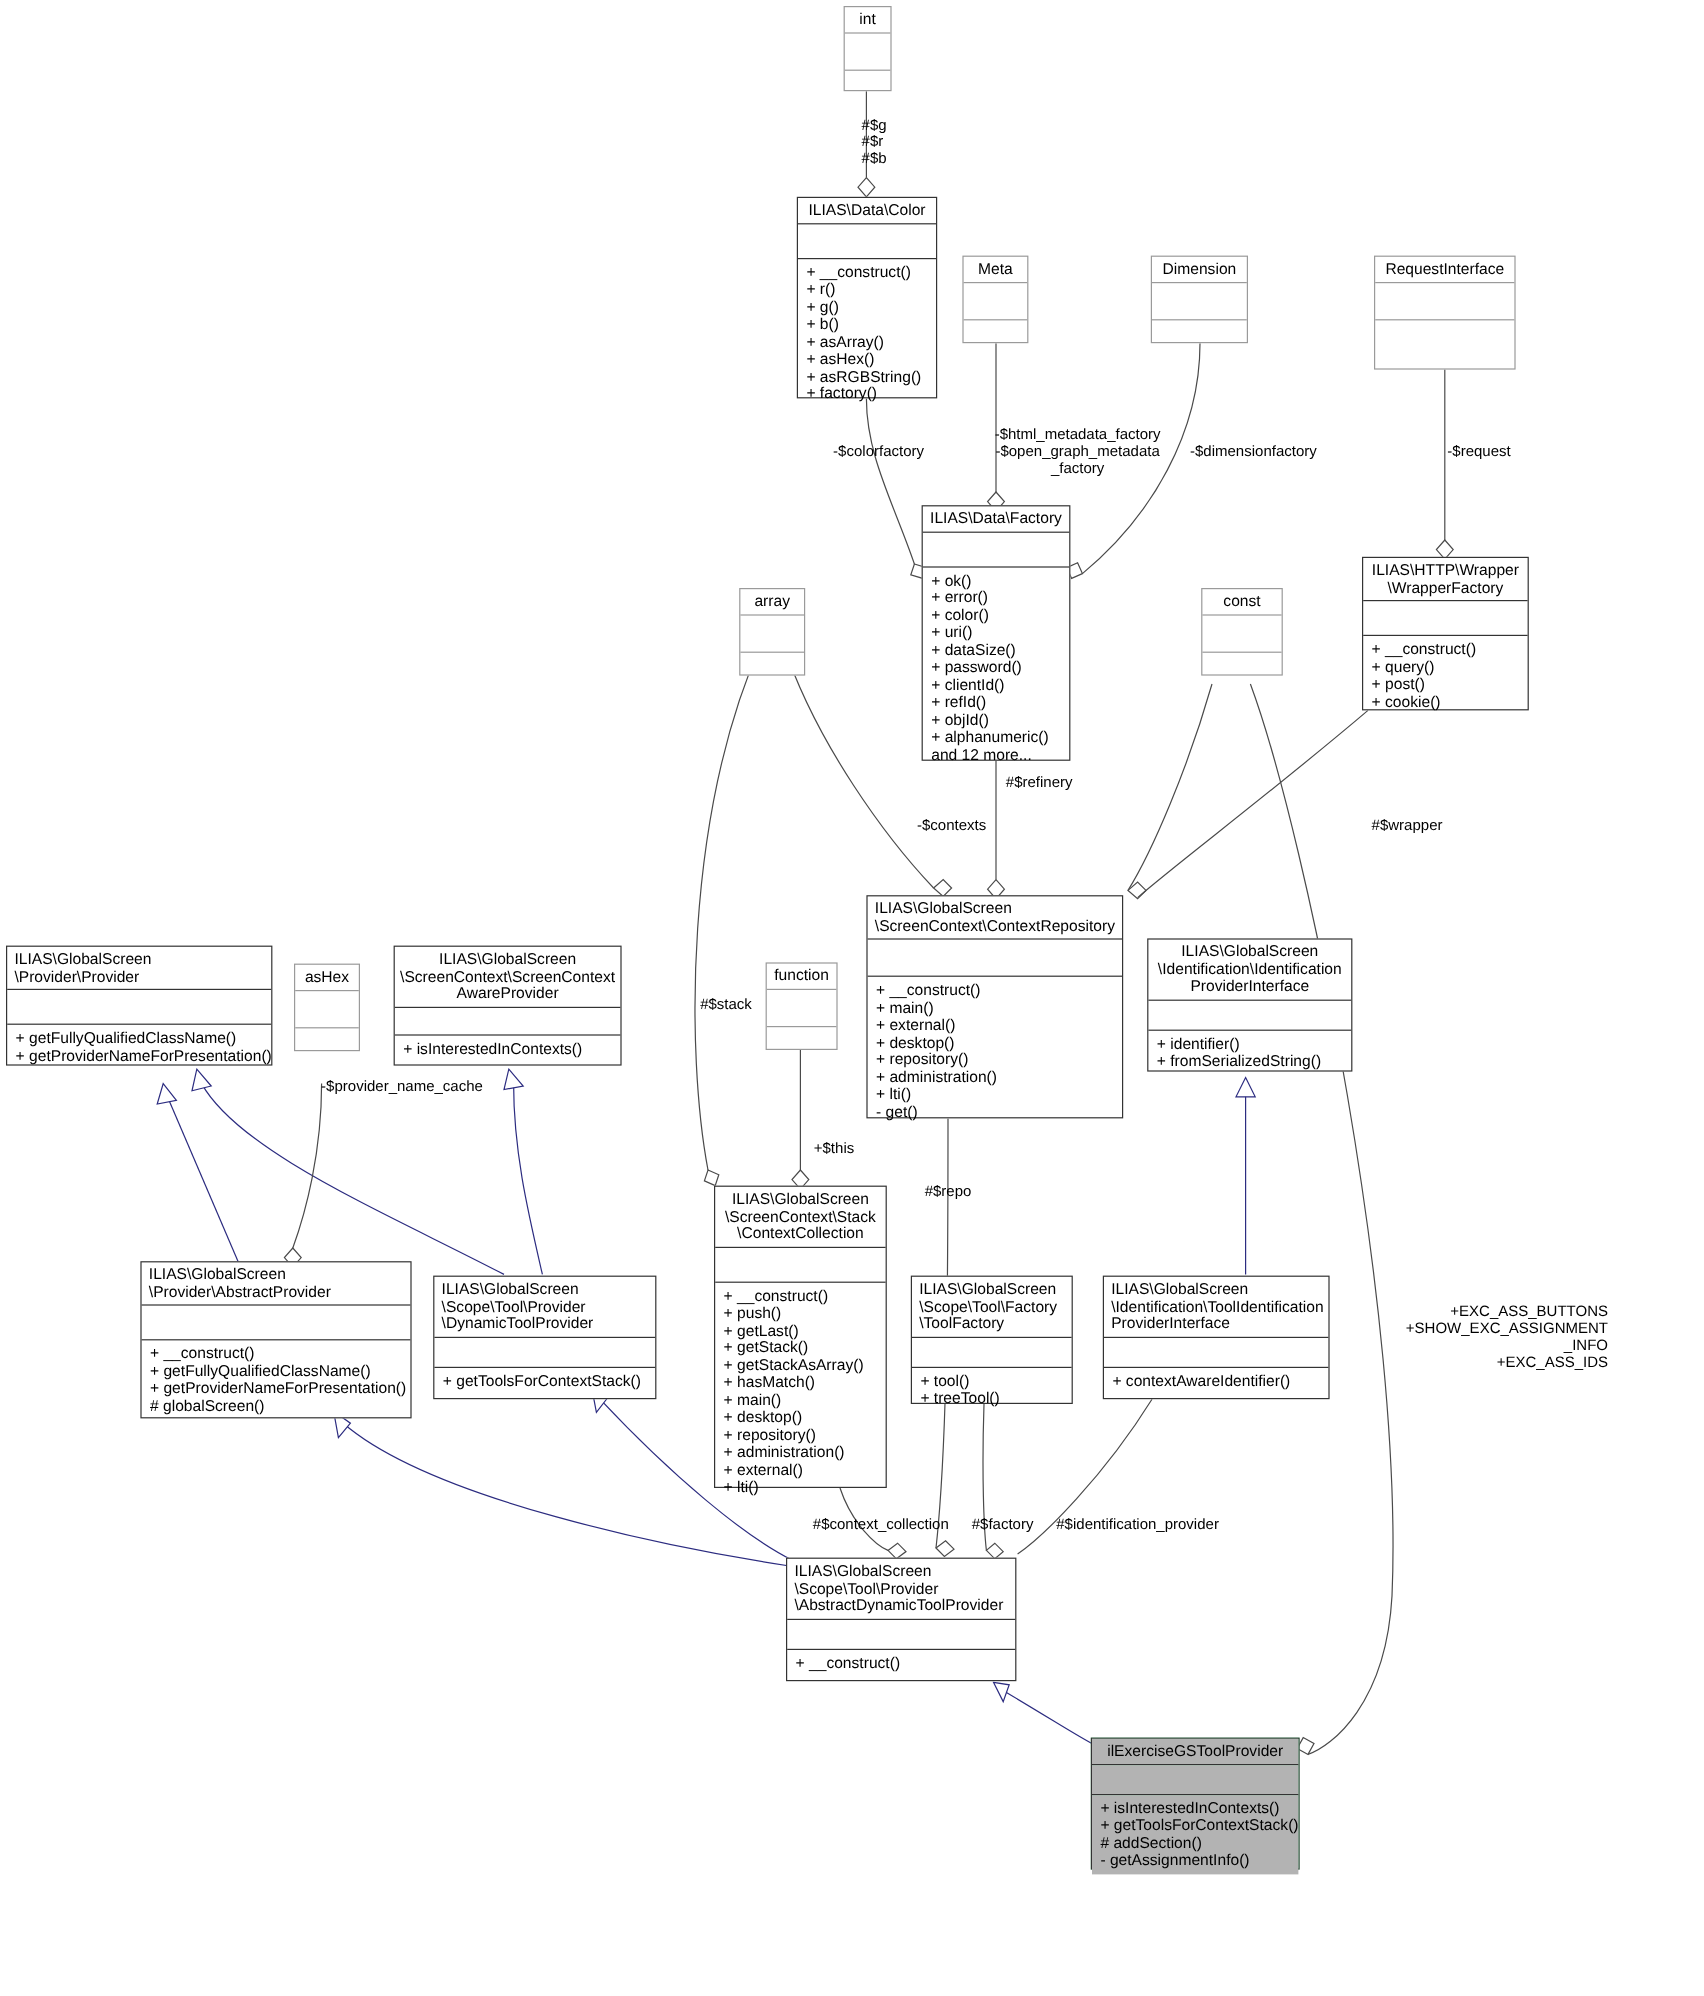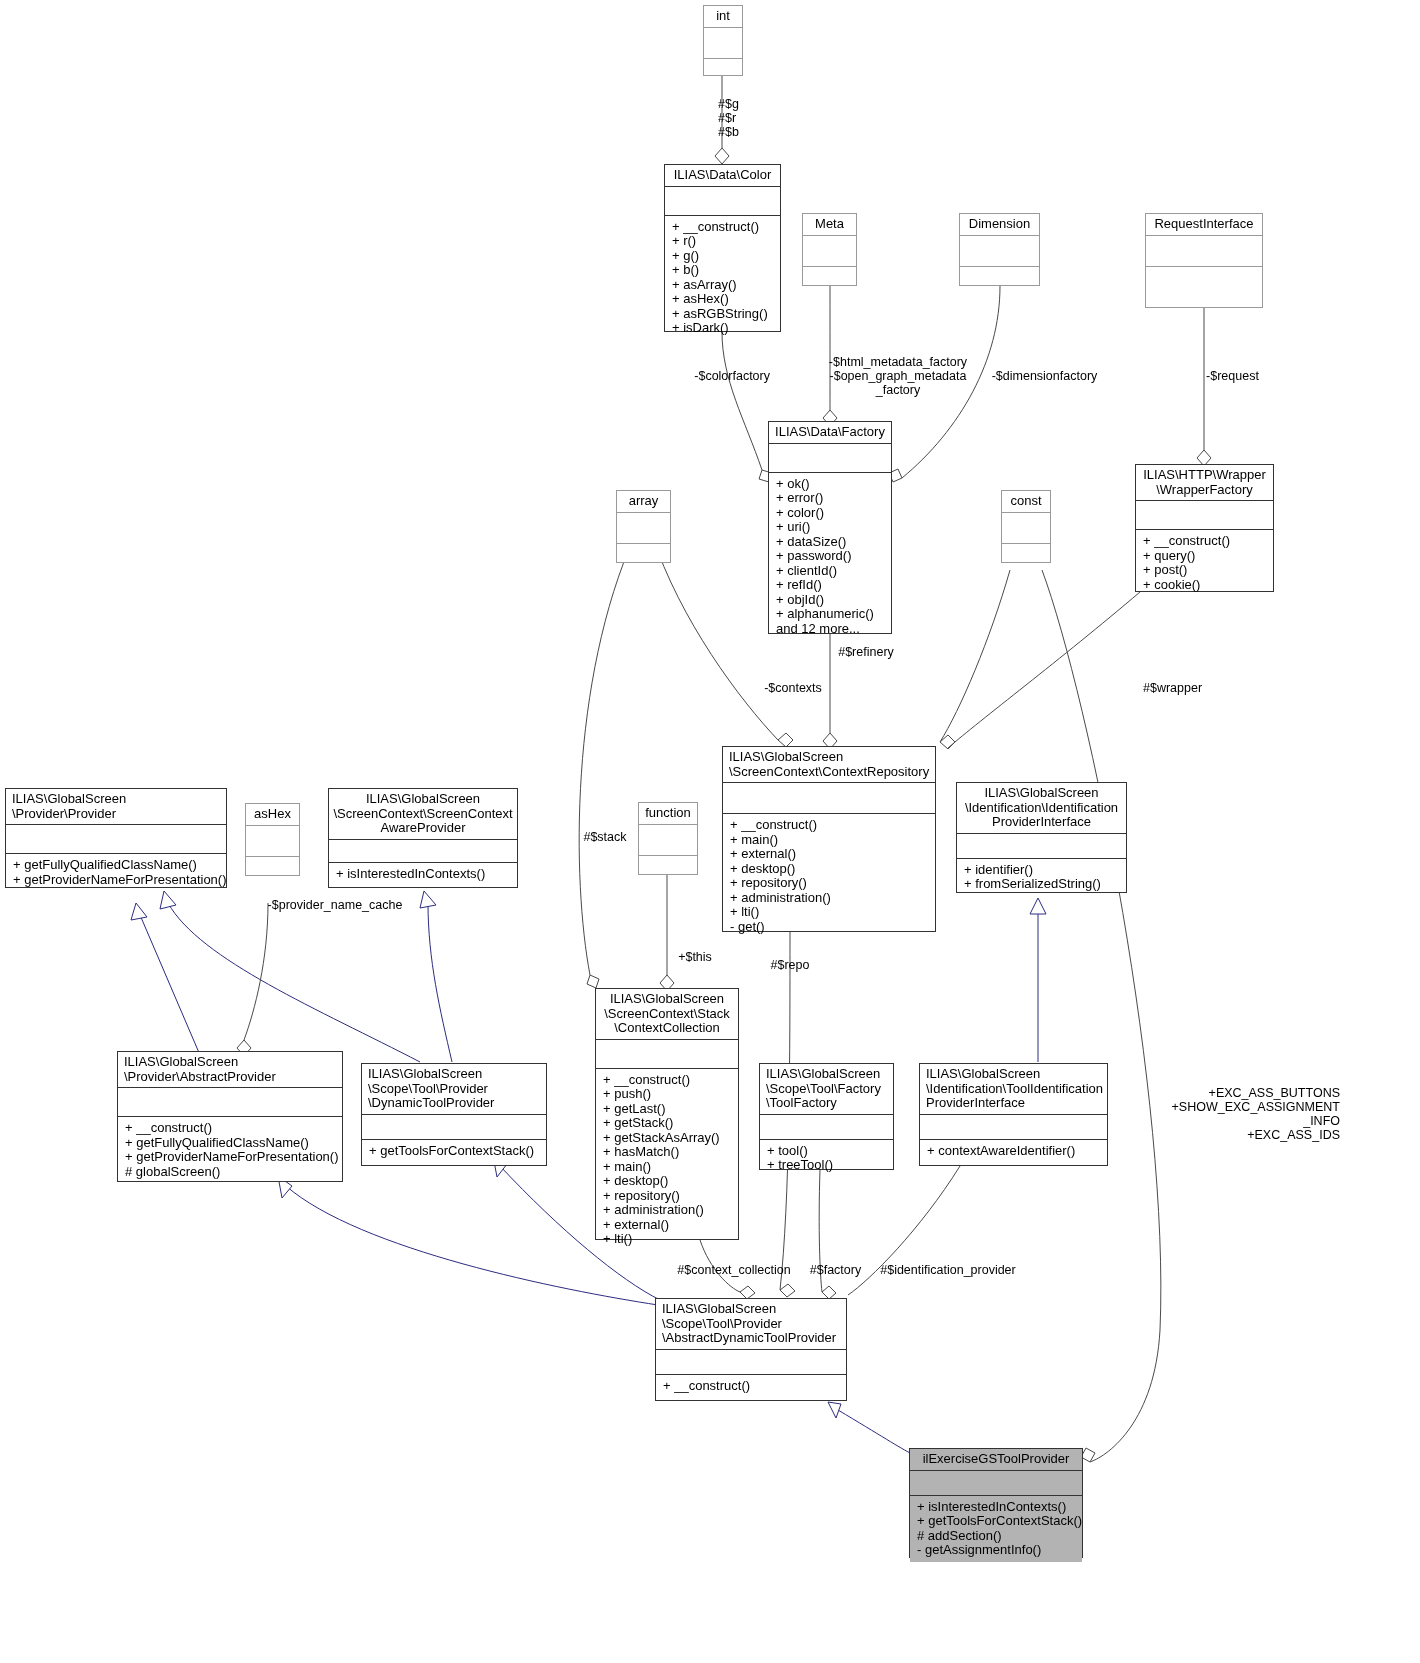--- a/index.html
+++ b/index.html
@@ -215,21 +215,21 @@
 
   <div class="uml-class thin" style="left:703px; top:5px; width:40px; height:71px;">
     <div class="cls-name">int</div>
     <div class="cls-attrs" style="height:22px;"></div>
     <div class="cls-ops" style="height:22px;"></div>
   </div>
 
   <div class="uml-class" style="left:664px; top:164px; width:117px; height:168px;">
     <div class="cls-name">ILIAS\Data\Color</div>
     <div class="cls-attrs" style="height:20px;"></div>
-    <div class="cls-ops" id="ops-color"><div>+ __construct()</div><div>+ r()</div><div>+ g()</div><div>+ b()</div><div>+ asArray()</div><div>+ asHex()</div><div>+ asRGBString()</div><div>+ isDark()</div></div>
+    <div class="cls-ops" id="ops-color"><div>+ __construct()</div><div>+ r()</div><div>+ g()</div><div>+ b()</div><div>+ asArray()</div><div>+ asHex()</div><div>+ asRGBString()</div><div>+ factory()</div></div>
   </div>
 
   <div class="uml-class thin" style="left:802px; top:213px; width:55px; height:73px;">
     <div class="cls-name">Meta</div>
     <div class="cls-attrs" style="height:22px;"></div>
     <div class="cls-ops" style="height:22px;"></div>
   </div>
 
   <div class="uml-class thin" style="left:959px; top:213px; width:81px; height:73px;">
     <div class="cls-name">Dimension</div>
@@ -255,21 +255,21 @@
     <div class="cls-attrs" style="height:20px;"></div>
     <div class="cls-ops" id="ops-wrapperfactory"><div>+ __construct()</div><div>+ query()</div><div>+ post()</div><div>+ cookie()</div></div>
   </div>
 
   <div class="uml-class thin" style="left:616px; top:490px; width:55px; height:73px;">
     <div class="cls-name">array</div>
     <div class="cls-attrs" style="height:22px;"></div>
     <div class="cls-ops" style="height:22px;"></div>
   </div>
 
-  <div class="uml-class thin" style="left:1001px; top:490px; width:50px; height:73px;">
+  <div class="uml-class thin" style="left:1001px; top:490px; width:68px; height:73px;">
     <div class="cls-name">const</div>
     <div class="cls-attrs" style="height:22px;"></div>
     <div class="cls-ops" style="height:22px;"></div>
   </div>
 
   <div class="uml-class" style="left:722px; top:746px; width:214px; height:186px;">
     <div class="cls-name leftish">ILIAS\GlobalScreen
 \ScreenContext\ContextRepository</div>
     <div class="cls-attrs" style="height:22px;"></div>
     <div class="cls-ops" id="ops-contextrepository"><div>+ __construct()</div><div>+ main()</div><div>+ external()</div><div>+ desktop()</div><div>+ repository()</div><div>+ administration()</div><div>+ lti()</div><div>- get()</div></div>
@@ -383,21 +383,21 @@
 
 
   <div class="edge-label left" style="left:1143px; top:681px; width:100px;">#$wrapper</div>
 
   <div class="edge-label" style="left:570px; top:830px; width:70px;">#$stack</div>
 
   <div class="edge-label" style="left:250px; top:898px; width:150px;margin-left:10px;">-$provider_name_cache</div>
 
   <div class="edge-label" style="left:665px; top:950px; width:60px;">+$this</div>
 
-  <div class="edge-label" style="left:755px; top:958px; width:70px;">#$repo</div>
+  <div class="edge-label" style="left:755px; top:986px; width:70px;">#$repo</div>
 
   <div class="edge-label" style="left:664px; top:1263px; width:140px;">#$context_collection</div>
 
   <div class="edge-label" style="left:798px; top:1263px; width:75px;">#$factory</div>
 
   <div class="edge-label" style="left:874px; top:1263px; width:148px;">#$identification_provider</div>
 
   <div class="edge-label right" style="left:1155px; top:1086px; width:185px;">+EXC_ASS_BUTTONS
 +SHOW_EXC_ASSIGNMENT
 _INFO

